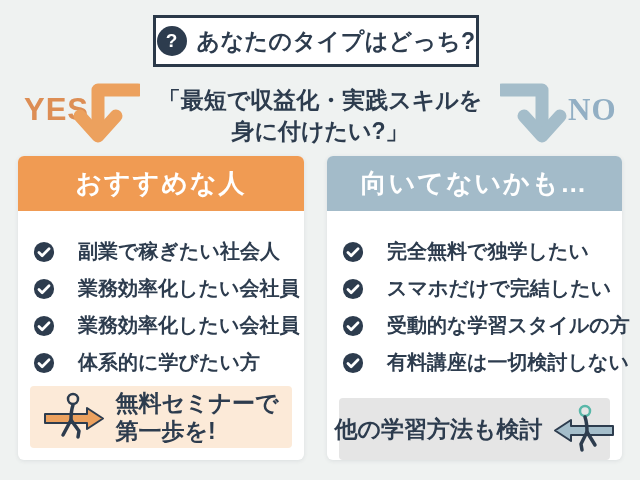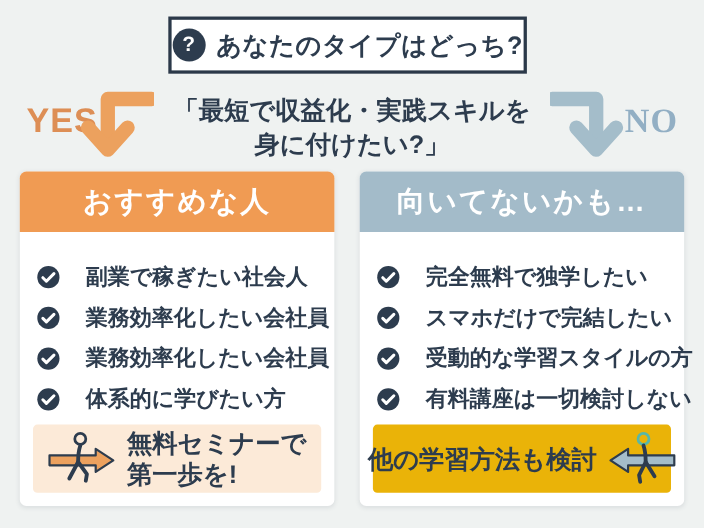--- a/index.html
+++ b/index.html
@@ -53,21 +53,21 @@
   .check-list{list-style:none;margin:22px 0 0 0;padding:0 6px 0 15px;}
   .check-row{display:flex;align-items:center;gap:23px;height:37px;}
   .check-icon{flex:0 0 auto;width:22px;height:22px;}
   .check-text{font-size:20px;font-weight:bold;color:#2d3c4e;white-space:nowrap;}
   
   .card-footer{
     position:absolute;left:12px;right:12px;top:230px;height:62px;border-radius:4px;
     display:flex;align-items:center;justify-content:center;gap:8px;
   }
   .card-left .card-footer{background:#fcead8;}
-  .card-right .card-footer{background:#eab308;}
+  .card-right .card-footer{background:#e5e5e5;margin-top:12px;}
   .footer-text{font-size:23px;font-weight:bold;line-height:28px;color:#2d3c4e;white-space:nowrap;}
   .footer-icon{flex:0 0 auto;width:64px;height:52px;}
 </style>
 </head>
 <body>
 
 <div class="stage">
 
   <div class="title-box">
     <span class="q-circle">?</span>

